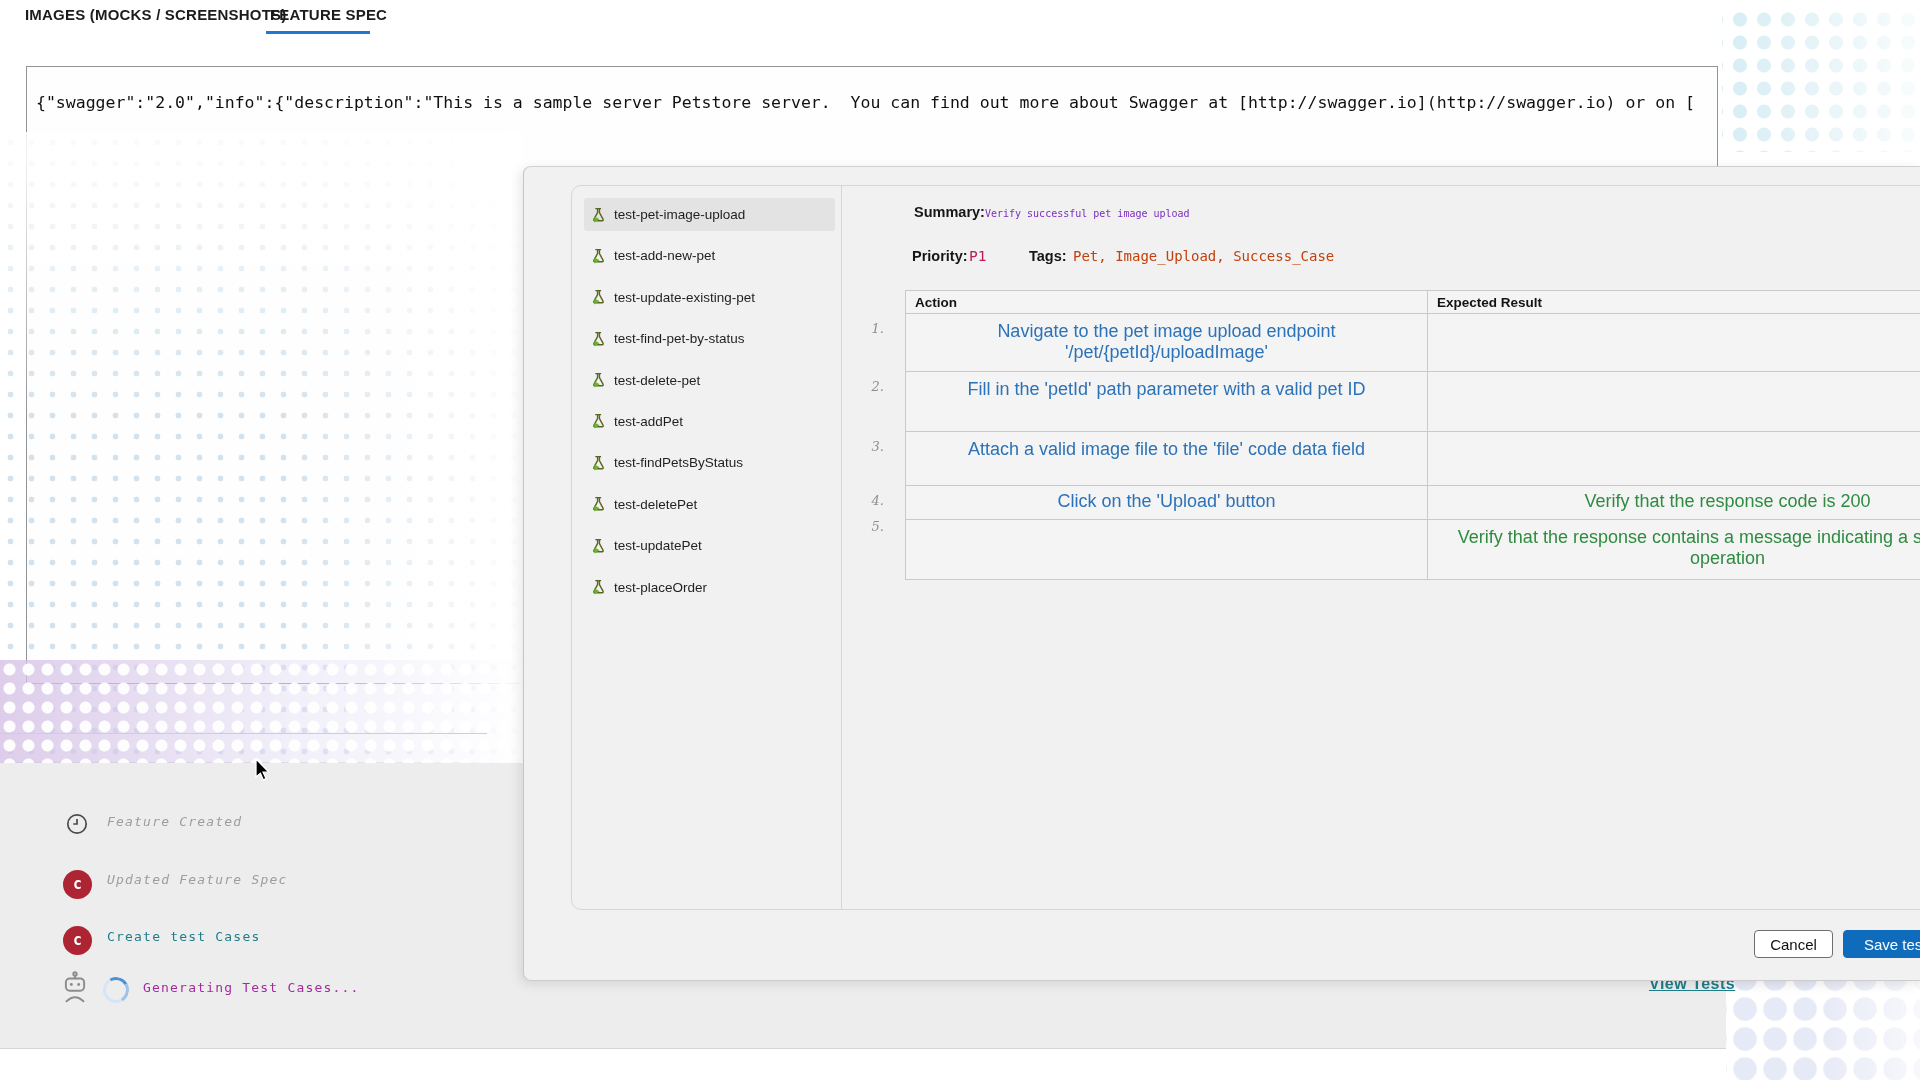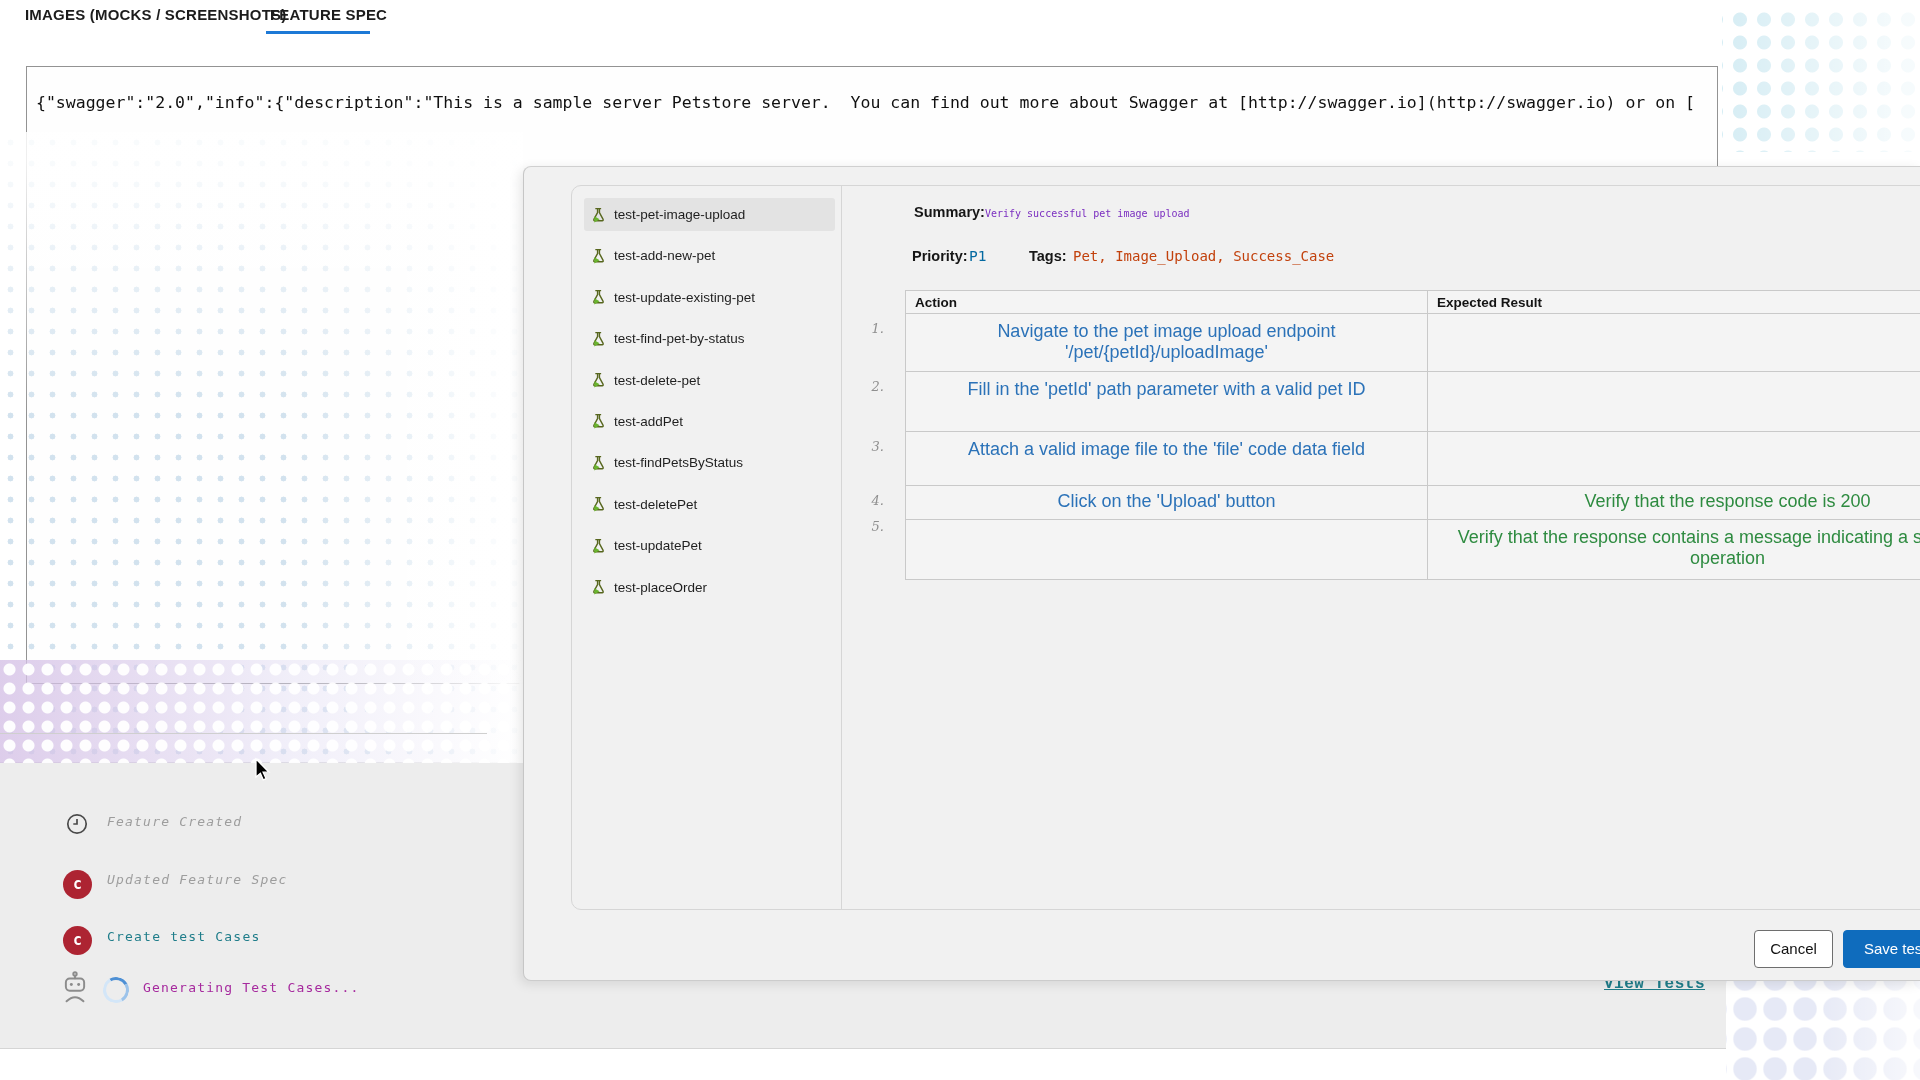--- a/index.html
+++ b/index.html
@@ -84,60 +84,60 @@
   .test-item.selected { background:#e3e3e3; }
   .beaker { width:15px; height:16px; flex:0 0 15px; }
 
   .detail { position:absolute; left:270px; top:0; right:0; bottom:0; }
   .summary-row { position:absolute; left:72px; top:18px; display:flex; align-items:baseline; white-space:nowrap; }
   .field-label { font-size:14.5px; font-weight:bold; color:#161616; }
   .summary-val { font-size:10px; color:#7b2fc0; }
   .priority-row { position:absolute; left:70px; top:62px; height:22px; width:700px; }
   .priority-row > span { position:absolute; top:0; white-space:nowrap; }
   .p-label { left:0; }
-  .p-val  { left:57px; font-size:14.5px; color:#0369a1; }
+  .p-val  { left:57px; font-size:14.5px; color:#be185d; }
   .t-label{ left:117px; }
   .t-val  { left:161px; font-size:14px; color:#c2410c; }
 
   .gutter-num { position:absolute; left:18px; width:24px; text-align:right; font-family:"DejaVu Serif", serif; font-style:italic; font-size:13px; color:#8f8f8f; }
   .gn0{top:135px}.gn1{top:193px}.gn2{top:253px}.gn3{top:307px}.gn4{top:333px}
 
   table.steps { position:absolute; left:63px; top:104px; width:1122px; border-collapse:collapse; table-layout:fixed; background:#f4f4f4; }
   table.steps col.c-action { width:522px; }
   table.steps col.c-exp { width:600px; }
   table.steps th { height:23px; text-align:left; font-size:13.5px; font-weight:bold; color:#141414; padding:2px 9px; border:1px solid #c9c9c9; }
   table.steps td { vertical-align:top; font-size:18px; padding:7px 9px; border:1px solid #c9c9c9;text-align:center; }
   td.action { color:#2b72b8; }
   td.expected { color:#2e8b40; }
   tr.r0{height:58px} tr.r1{height:60px} tr.r2{height:54px} tr.r3{height:26px} tr.r4{height:60px}
   tr.r3 td { padding-top:5px; }
 
-  .btn { position:absolute; top:763px; height:38px; font-size:15px; border-radius:4px; text-align:center; line-height:28px; cursor:pointer; }
+  .btn { position:absolute; top:763px; height:28px; font-size:15px; border-radius:4px; text-align:center; line-height:28px; cursor:pointer; }
   .btn-cancel { left:1230px; width:79px; background:#ffffff; border:1px solid #6e6e6e; color:#111; }
   .btn-save { left:1319px; width:112px; background:#0f6cbd; border:1px solid #0f6cbd; color:#ffffff; }
 
   
   .tl-icon { position:absolute; z-index:3; }
   .tl-label { position:absolute; z-index:3; font-family:"DejaVu Sans Mono", monospace; font-size:13px; letter-spacing:1.2px; white-space:nowrap; }
   .muted { color:#9d9d9d; font-style:italic; }
   .teal { color:#1f7d8a; }
   .magenta { color:#a62a9e; }
   .badge-c {
     width:29px; height:29px; border-radius:50%; background:#ad2432; color:#fff;
     display:flex; align-items:center; justify-content:center;
     font-family:"DejaVu Sans Mono", monospace; font-size:15px; font-weight:bold; line-height:1;
   }
   .spinner {
     width:26px; height:26px; border-radius:50%;
     border:3px solid #d3e6f8; border-top-color:#4e90d5; border-right-color:#9cc3ea;
     transform:rotate(15deg);
   }
   .view-tests {
-    position:absolute; left:1604px; top:975px; z-index:3;
-    font-family:Liberation Mono, monospace; font-size:16px; font-weight:bold; letter-spacing:.5px;
+    position:absolute; left:1649px; top:975px; z-index:3;
+    font-family:Liberation Sans, sans-serif; font-size:16px; font-weight:bold; letter-spacing:.5px;
     color:#1f7d8a; text-decoration:underline; cursor:pointer;
   }
   .cursor { position:absolute; left:250px; top:757px; z-index:30; pointer-events:none; }
 </style>
 </head>
 <body>
 
 <div class="band"></div>
 
 <div class="dots-topright"></div>

